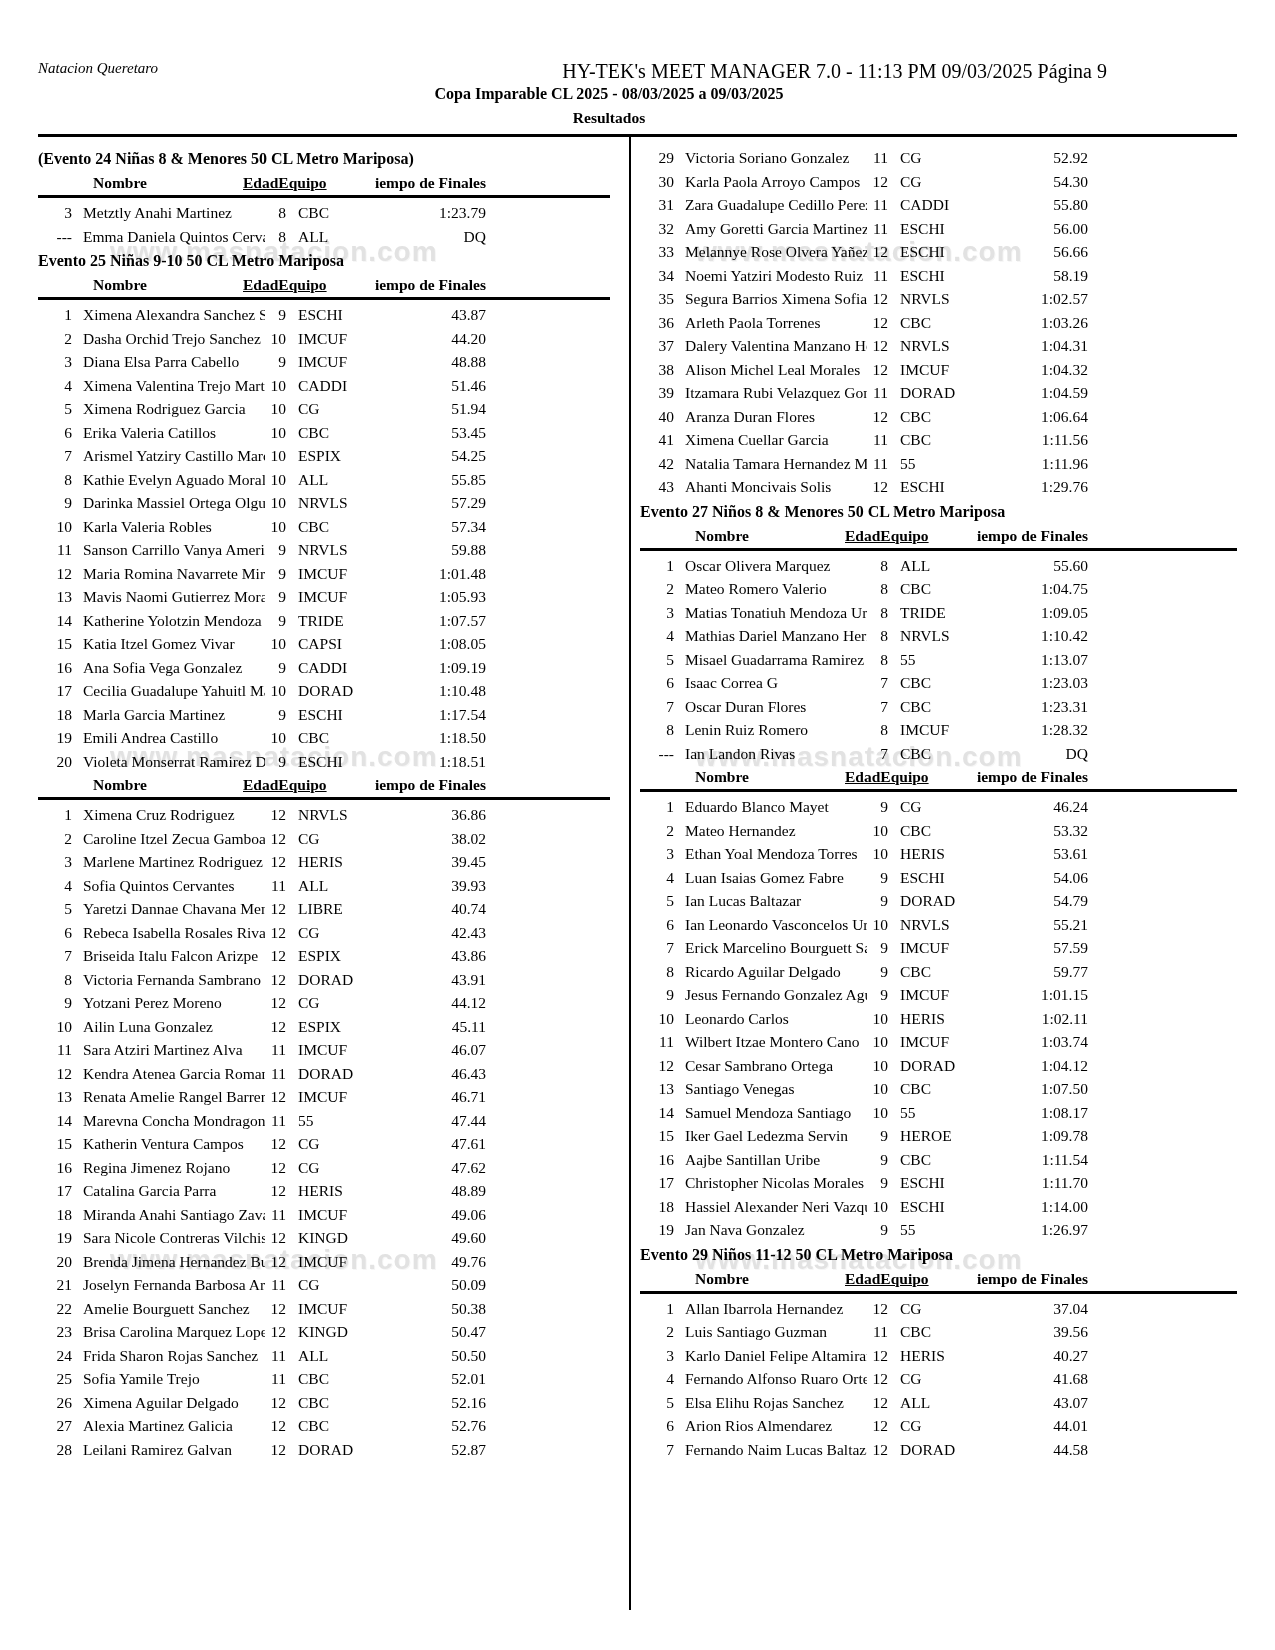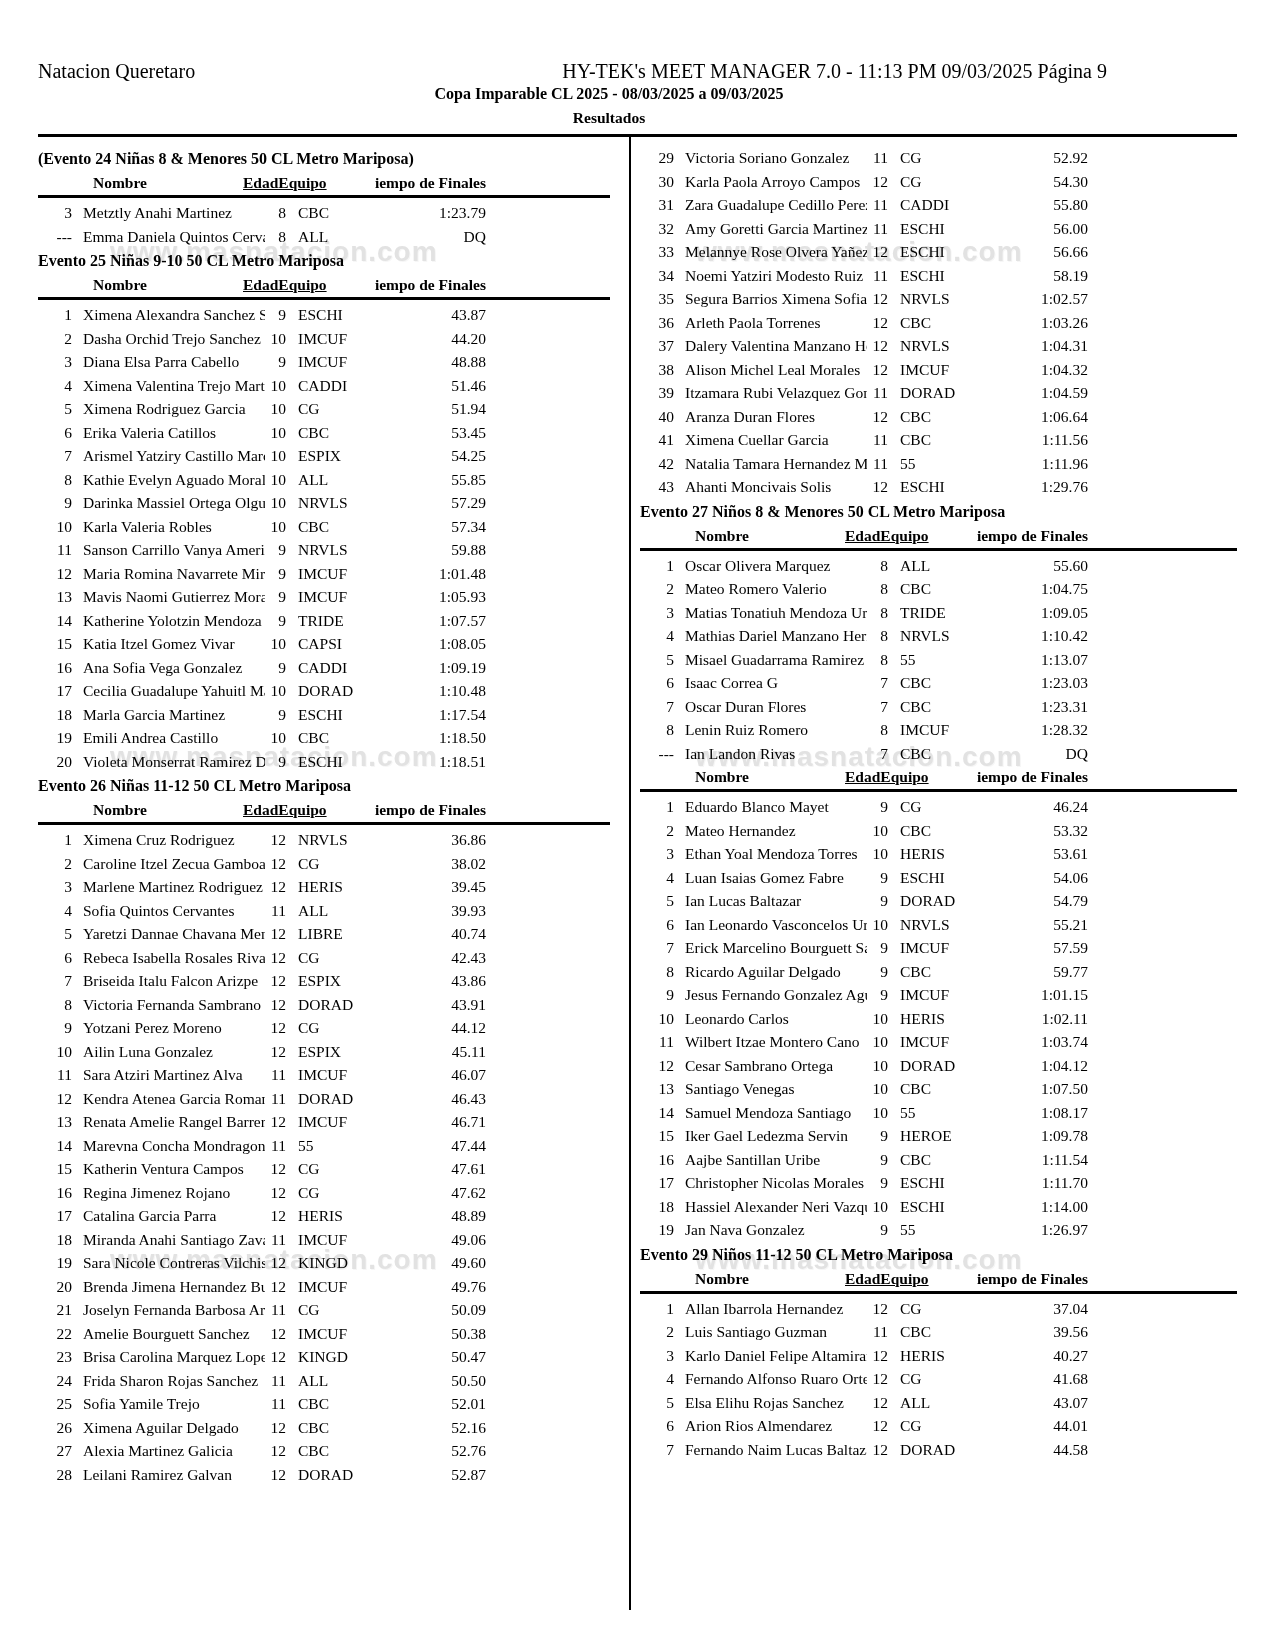--- a/index.html
+++ b/index.html
@@ -4,21 +4,21 @@
 <style>
   html,body { margin:0; padding:0; }
   body {
     width:1275px; height:1650px;
     background:#ffffff;
     font-family:"Liberation Serif", serif;
     color:#000;
     position:relative;
     overflow:hidden;
   }
-  .hdr-club { position:absolute; left:38px; top:60px; font-size:20px; white-space:nowrap; }
+  .hdr-club { position:absolute; left:38px; top:60px; font-size:15px; white-space:nowrap;font-style:italic; }
   .hdr-gen  { position:absolute; right:168px; top:60px; font-size:20px; white-space:nowrap; }
   .meet-title { position:absolute; left:38px; top:85px; width:1142px; text-align:center;
                 font-weight:bold; font-size:16px; }
   .results-sub { position:absolute; left:38px; top:109px; width:1142px; text-align:center;
                  font-weight:bold; font-size:15.5px; }
   .main-rule { position:absolute; left:38px; top:134px; width:1199px; height:3px; background:#000; }
   .col-divider { position:absolute; left:629px; top:137px; width:2px; height:1473px; background:#000; }
 
   .wm { position:absolute; font-family:"Liberation Sans", sans-serif; font-weight:bold;
         font-size:28px; color:#e2e2e2; letter-spacing:1px; white-space:nowrap;
@@ -277,21 +277,20 @@
         <span class="c-place">20</span>
         <span class="c-g1"></span>
         <span class="c-name">Violeta Monserrat Ramirez D</span>
         <span class="c-age">9</span>
         <span class="c-g2"></span>
         <span class="c-team">ESCHI</span>
         <span class="c-time">1:18.51</span>
       </div>
     </div>
     <div class="section">
-      <div class="ev-title">Evento 26  Niñas 11-12 50 CL Metro Mariposa</div>
       <div class="hdr">
         <span class="h-name">Nombre</span>
         <span class="h-ageteam">EdadEquipo</span>
         <span class="h-time">iempo de Finales</span>
       </div>
       <div class="hdr-line"></div>
       <div class="r">
         <span class="c-place">1</span>
         <span class="c-g1"></span>
         <span class="c-name">Ximena Cruz Rodriguez</span>

